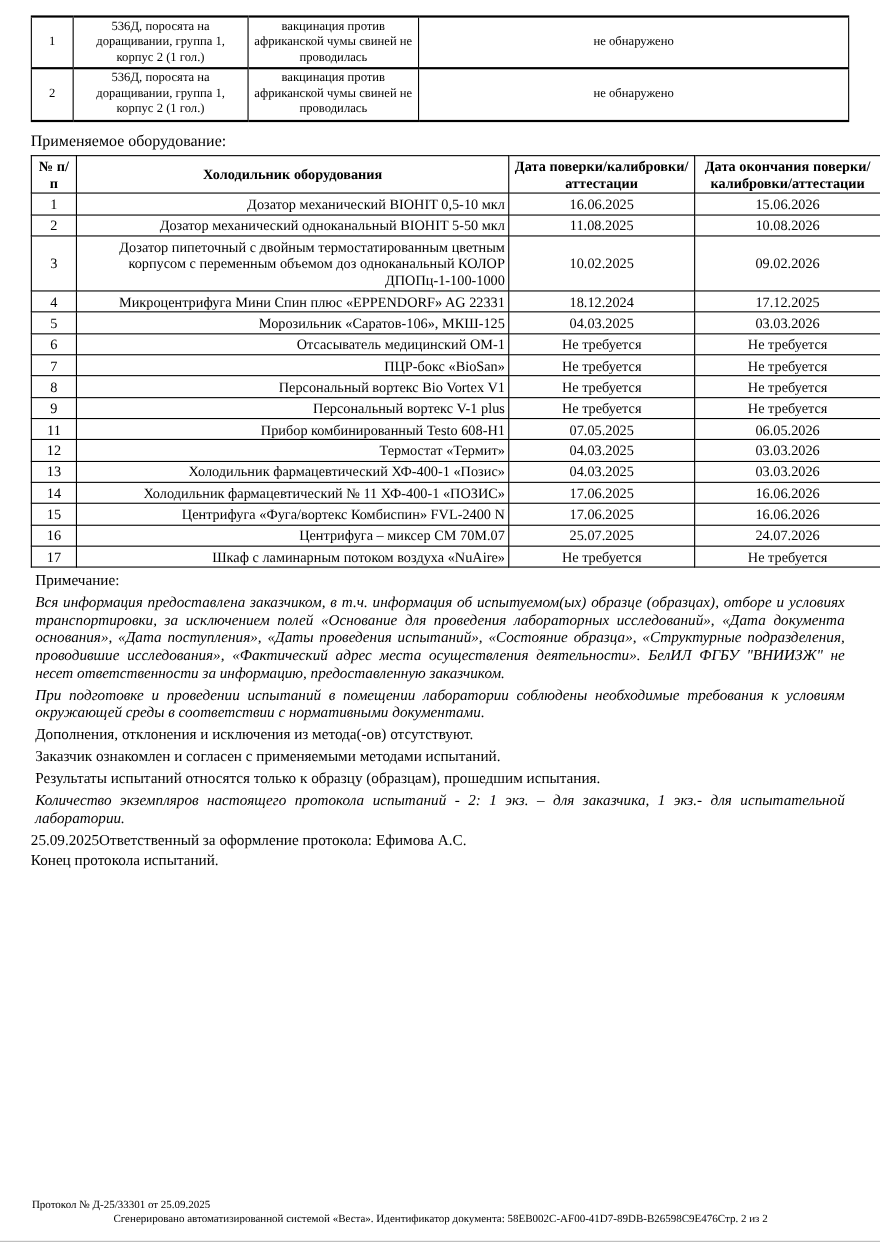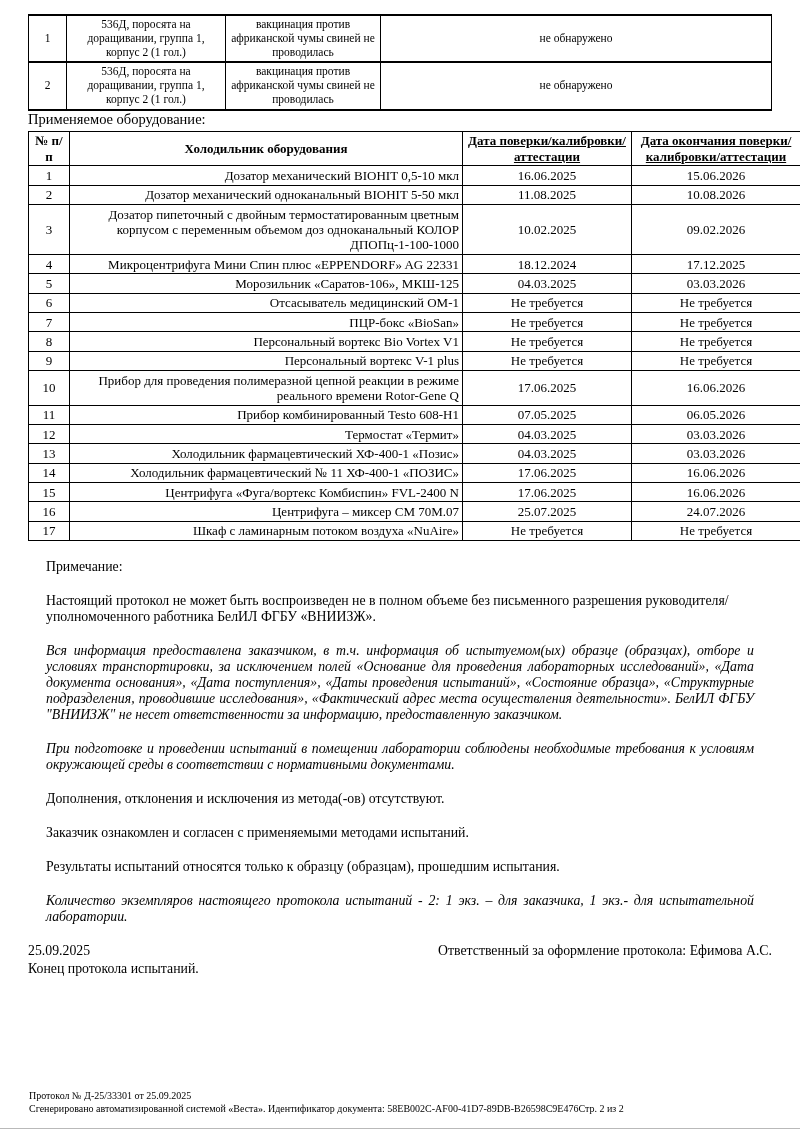--- a/index.html
+++ b/index.html
@@ -24,56 +24,56 @@
     border-top-width:2px;border-bottom-width:2px;
     text-align:center;vertical-align:middle;
     padding:2px 4px;height:41px;
   }
   .results-table .c-num{width:29px;}
   .results-table .c-sample{width:150px;border-radius:11px;}
   .results-table .c-vacc{width:146px;margin-left:12px;}
 
   
   .eq-heading{
-    margin-bottom:3px;
+    margin-top:10px;margin-bottom:3px;
     font-size:14.5px;
   }
   .eq-table{
     width:744px;font-size:13px;line-height:1.18;
     table-layout:fixed;
   }
   .eq-table th,.eq-table td{
     border:1px solid #000;
     padding:1.5px 3px;vertical-align:middle;
   }
   .eq-table th{font-weight:bold;text-align:center;}
   .eq-table td{text-align:center;}
   .eq-table td.name{text-align:right;padding-left:6px;}
   .eq-table .c-num{width:34px;}
   .eq-table .c-name{width:386px;}
-  .eq-table .c-date{width:162px;text-decoration:underline;}
+  .eq-table .c-date{width:162px;}
 
   
   .notes{margin-top:4px;font-size:13.8px;line-height:1.16;}
-  .notes p{margin:18px;}
+  .notes p{margin:4px;}
   .notes p.just{text-align:justify;font-style:italic;}
 
   
   .signoff-row{
-    display:flex;justify-content:space-between;
+    display:flex;justify-content:flex-start;
     font-size:13.8px;
   }
   .end-line{font-size:13.8px;margin-top:2px;}
 
   
   .footer{
     position:absolute;left:16px;right:28px;top:1090px;
     font-size:10px;line-height:1.28;margin-left:13px;
   }
-  .footer-row{display:flex;justify-content:flex-start;}
+  .footer-row{display:flex;justify-content:center;}
   .bottom-rule{
     position:absolute;left:0;right:0;top:1128px;
     border-top:1px solid #b9b9b9;
   }
 </style>
 </head>
 <body>
 
 <div class="page">
   <div class="content">
@@ -155,26 +155,20 @@
             <td>Не требуется</td>
             <td>Не требуется</td>
           </tr>
           <tr>
             <td>9</td>
             <td class="name">Персональный вортекс V-1 plus</td>
             <td>Не требуется</td>
             <td>Не требуется</td>
           </tr>
           <tr>
-            <td>10</td>
-            <td class="name">Прибор для проведения полимеразной цепной реакции в режиме реального времени Rotor-Gene Q</td>
-            <td>17.06.2025</td>
-            <td>16.06.2026</td>
-          </tr>
-          <tr>
             <td>11</td>
             <td class="name">Прибор комбинированный Testo 608-H1</td>
             <td>07.05.2025</td>
             <td>06.05.2026</td>
           </tr>
           <tr>
             <td>12</td>
             <td class="name">Термостат «Термит»</td>
             <td>04.03.2025</td>
             <td>03.03.2026</td>
@@ -208,21 +202,20 @@
             <td class="name">Шкаф с ламинарным потоком воздуха «NuAire»</td>
             <td>Не требуется</td>
             <td>Не требуется</td>
           </tr>
         </tbody>
     </table>
 
     <div class="notes">
       <p>Примечание:</p>
       <div id="notes-paragraphs">
-          <p>Настоящий протокол не может быть воспроизведен не в полном объеме без письменного разрешения руководителя/уполномоченного работника БелИЛ ФГБУ «ВНИИЗЖ».</p>
           <p class="just">Вся информация предоставлена заказчиком, в т.ч. информация об испытуемом(ых) образце (образцах), отборе и условиях транспортировки, за исключением полей «Основание для проведения лабораторных исследований», «Дата документа основания», «Дата поступления», «Даты проведения испытаний», «Состояние образца», «Структурные подразделения, проводившие исследования», «Фактический адрес места осуществления деятельности». БелИЛ ФГБУ "ВНИИЗЖ" не несет ответственности за информацию, предоставленную заказчиком.</p>
           <p class="just">При подготовке и проведении испытаний в помещении лаборатории соблюдены необходимые требования к условиям окружающей среды в соответствии с нормативными документами.</p>
           <p>Дополнения, отклонения и исключения из метода(-ов) отсутствуют.</p>
           <p>Заказчик ознакомлен и согласен с применяемыми методами испытаний.</p>
           <p>Результаты испытаний относятся только к образцу (образцам), прошедшим испытания.</p>
           <p class="just">Количество экземпляров настоящего протокола испытаний - 2: 1 экз. – для заказчика, 1 экз.- для испытательной лаборатории.</p>
         </div>
     </div>
 
     <div class="signoff-row">

